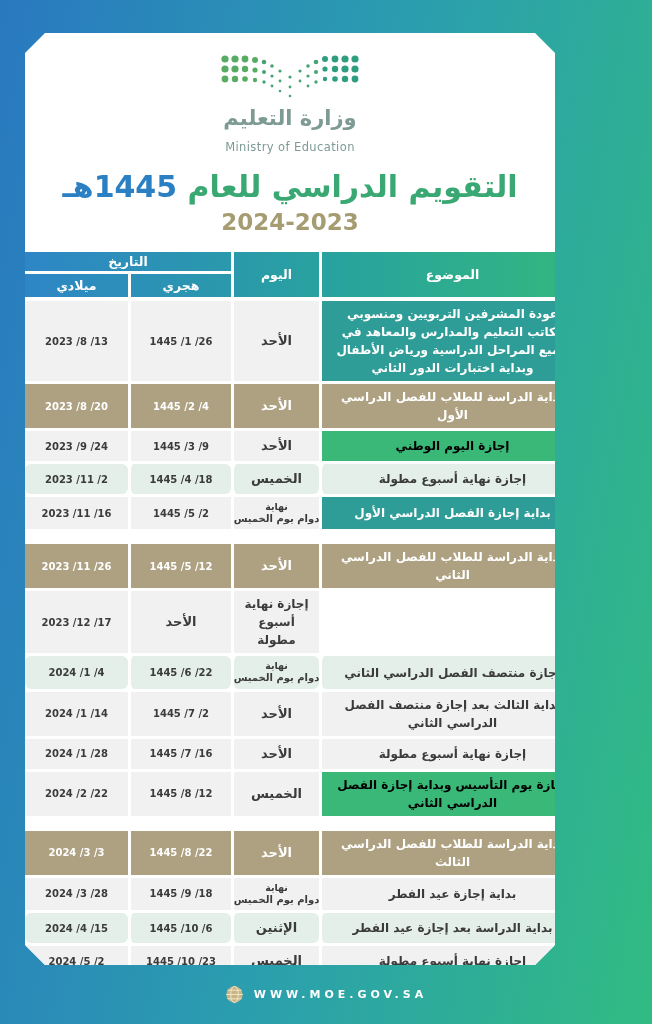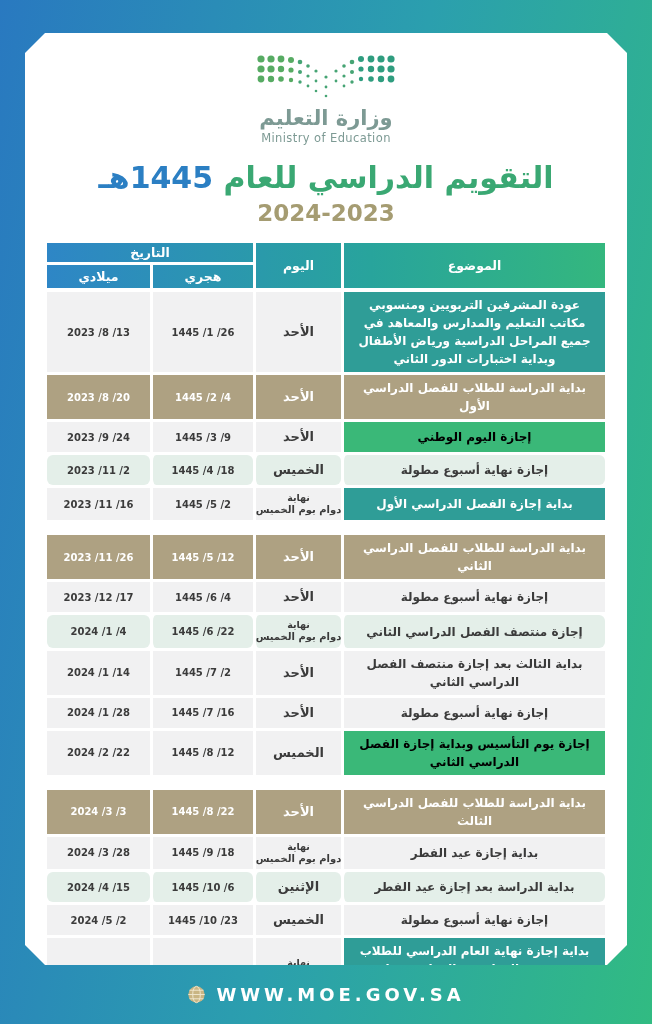--- a/index.html
+++ b/index.html
@@ -2,28 +2,28 @@
 <html lang="ar"><head>
 <meta charset="utf-8">
 <style>
   html,body{margin:0;padding:0;}
   body{
     width:652px;height:1024px;position:relative;overflow:hidden;
     background:linear-gradient(100deg,#2979c0 0%,#2b9fae 52%,#31bb82 100%);
     font-family:"DejaVu Sans",sans-serif;
   }
   .card{
-    position:absolute;left:25px;top:33px;width:602px;height:932px;background:#ffffff;
+    position:absolute;left:25px;top:33px;width:530px;height:932px;background:#ffffff;
     clip-path:polygon(20px 0,calc(100% - 20px) 0,100% 20px,100% calc(100% - 20px),
       calc(100% - 20px) 100%,20px 100%,0 calc(100% - 20px),0 20px);
   }
   .brand{text-align:center;padding-top:18px;}
   .logo-svg{width:150px;height:54px;display:block;margin:0 auto;}
   .wordmark{font-size:21px;font-weight:bold;color:#7d9a94;direction:rtl;margin-top:1px;}
-  .moe-en{font-size:11.5px;color:#7d9a94;letter-spacing:.4px;margin-top:1px;}
+  .moe-en{font-size:11.5px;color:#7d9a94;letter-spacing:.4px;margin-top:10px;}
   .title{margin-top:16px;text-align:center;direction:rtl;font-weight:bold;font-size:30px;line-height:1.1;}
   .t-main{color:#3aa873;}
   .t-year{color:#2b7fc3;}
   .years{margin-top:6px;text-align:center;font-weight:bold;font-size:23px;color:#a59c72;}
 
   .cal{width:558px;margin:17px auto 0;direction:ltr;}
   .thead{
     display:grid;grid-template-columns:103px 103px 88px 264px;grid-template-rows:22px 23px;
     background:linear-gradient(90deg,#2e86c6 0%,#28a49c 58%,#34b77e 100%);
     color:#fff;font-weight:bold;font-size:12.5px;margin-bottom:4px;direction:ltr;
@@ -50,21 +50,21 @@
   .c-date{font-size:10px;font-weight:bold;direction:ltr;white-space:nowrap;}
   .c-day{font-size:13px;font-weight:bold;direction:rtl;line-height:1.25;}
   .day-l1{font-size:9.5px;font-weight:bold;}
   .day-l2{font-size:10px;font-weight:bold;white-space:nowrap;}
   .c-subj{font-size:12px;font-weight:bold;direction:rtl;line-height:1.5;}
 
   .footer{
     position:absolute;left:0;right:0;bottom:0;height:59px;
     display:flex;align-items:center;justify-content:center;gap:10px;color:#fff;
   }
-  .footer-url{font-size:18px;font-weight:bold;letter-spacing:4px;}
+  .footer-url{font-size:11px;font-weight:bold;letter-spacing:4px;}
   .globe-svg{width:19px;height:19px;display:block;}
 </style>
 </head>
 <body>
 
 <div class="card">
 
   <div class="brand">
     <svg class="logo-svg" viewBox="0 0 150 54" aria-hidden="true">
       <g fill="#57ab63">
@@ -176,21 +176,20 @@
         <div class="section">
   <div class="row">
     <div class="cell c-date cell-greg bg-tan">2023 /11 /26</div>
     <div class="cell c-date cell-hijri bg-tan">1445 /5 /12</div>
     <div class="cell c-day cell-day bg-tan">الأحد</div>
     <div class="cell c-subj cell-subj bg-tan">بداية الدراسة للطلاب للفصل الدراسي الثاني</div>
   </div>
 
   <div class="row">
     <div class="cell c-date cell-greg bg-gray">2023 /12 /17</div>
-    <div class="cell c-date cell-hijri bg-gray">1445 /6 /4</div>
     <div class="cell c-day cell-day bg-gray">الأحد</div>
     <div class="cell c-subj cell-subj bg-gray">إجازة نهاية أسبوع مطولة</div>
   </div>
 
   <div class="row">
     <div class="cell c-date cell-greg bg-mint">2024 /1 /4</div>
     <div class="cell c-date cell-hijri bg-mint">1445 /6 /22</div>
     <div class="cell c-day cell-day bg-mint">
               <div class="day-l1">نهاية</div>
               <div class="day-l2">دوام يوم الخميس</div>

